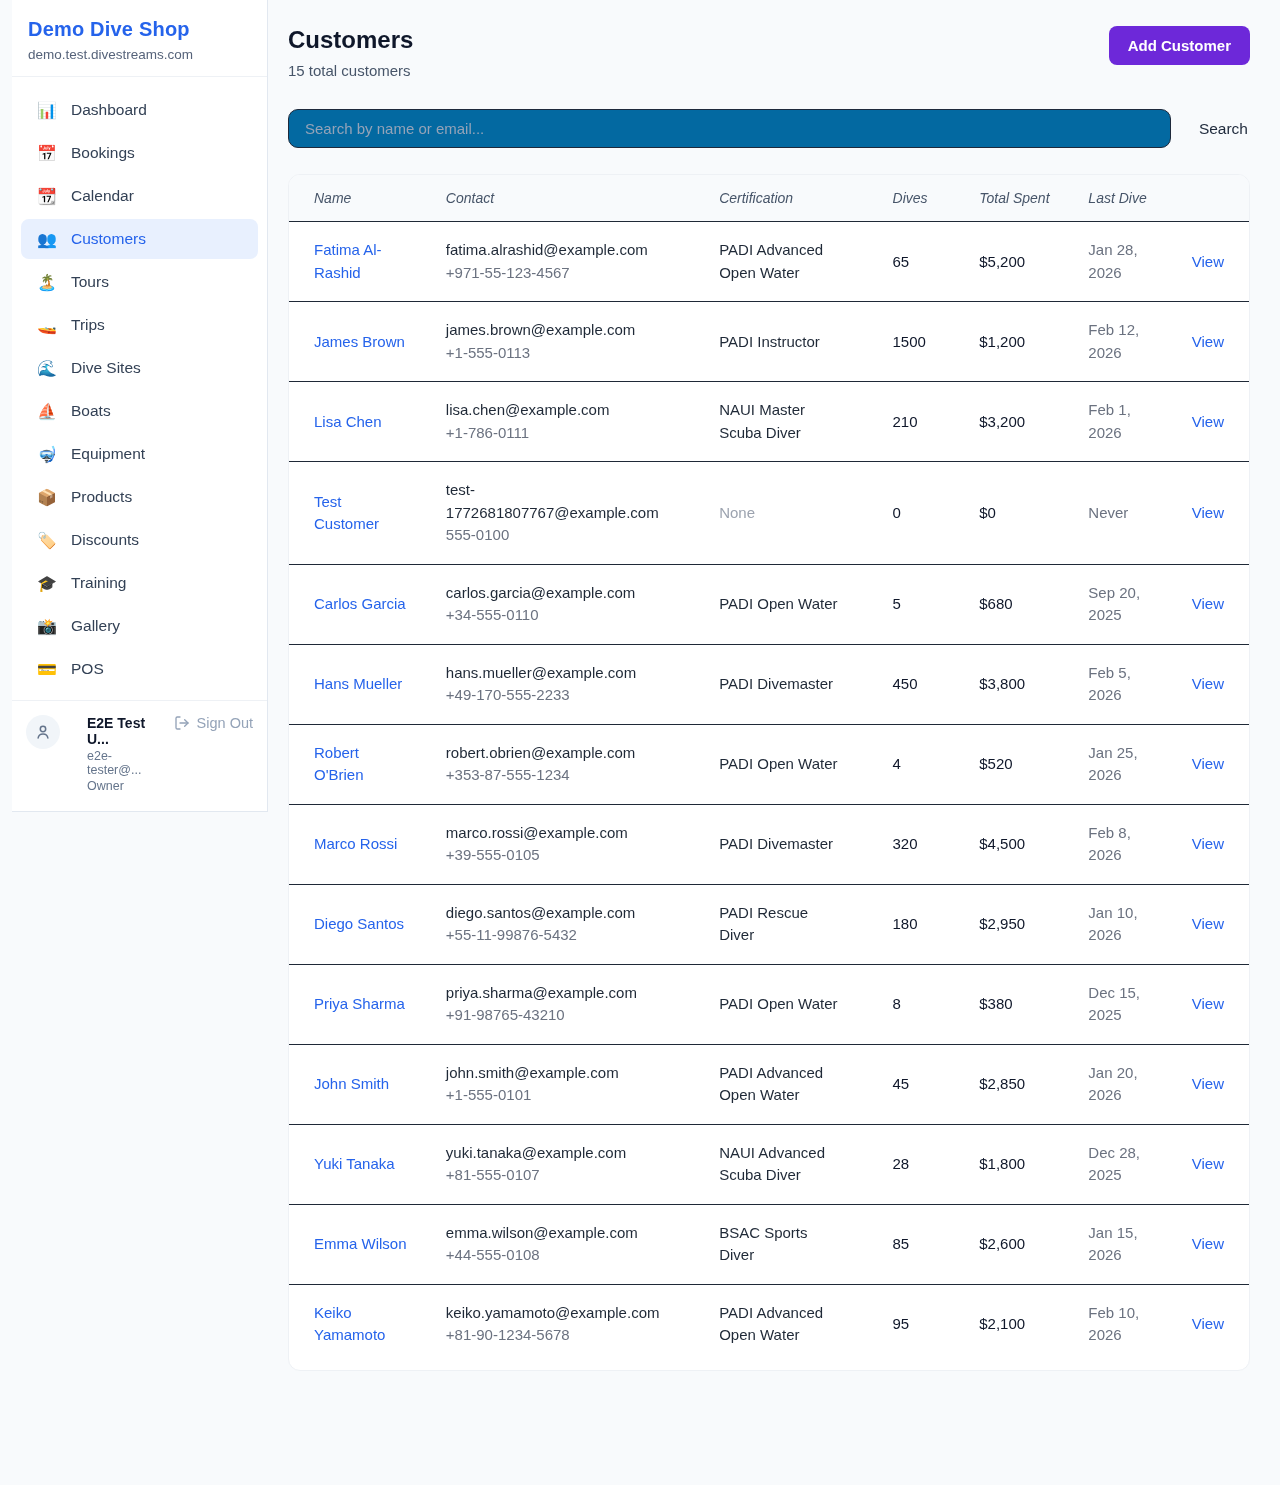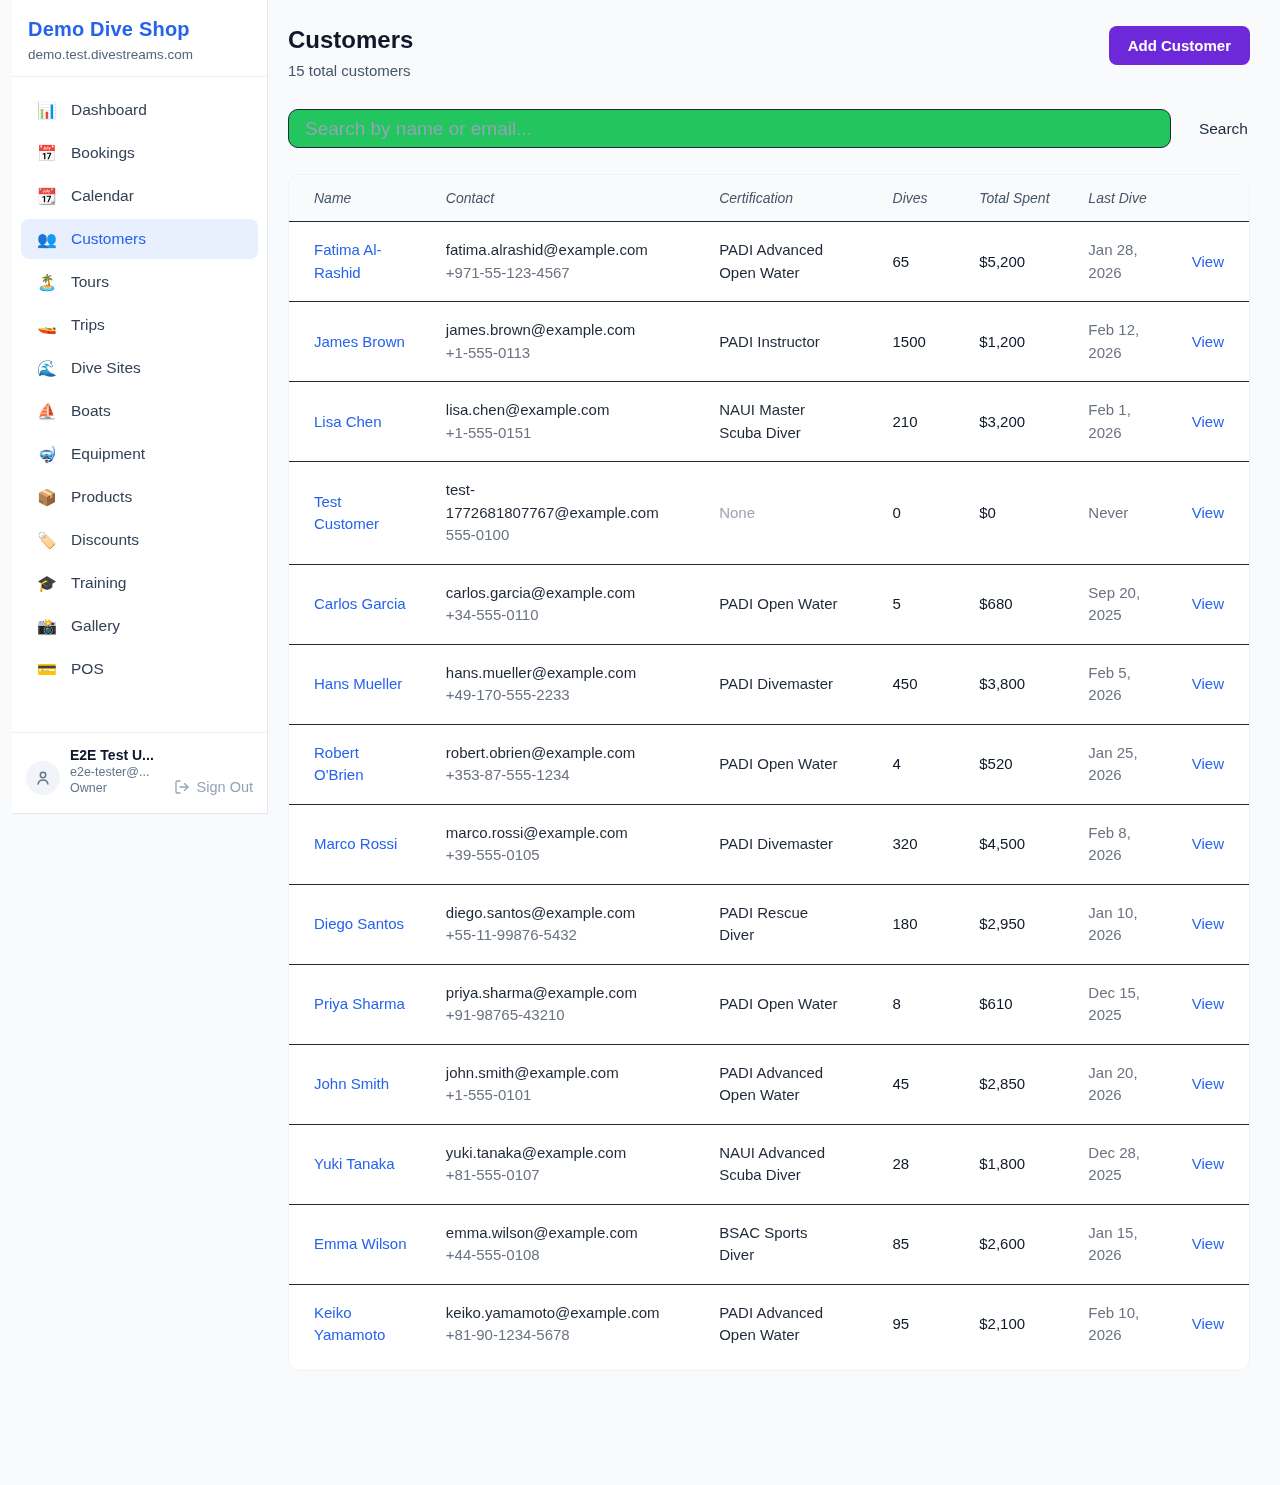--- a/index.html
+++ b/index.html
@@ -26,21 +26,21 @@
     display:flex; align-items:center; gap:13px;
     height:40px; margin:3px 9px; padding:0 15px;
     border-radius:8px; cursor:pointer;
     font-size:15.5px; color:#334155;
   }
   .nav-item .nav-icon { width:22px; font-size:16px; text-align:center; }
   .nav-item.active { background:#e8f0fe; color:#2563eb; }
   .sidebar-footer {
     border-top:1px solid #eef1f5;
     padding:14px 14px 18px 14px;
-    display:flex; align-items:flex-end; gap:10px;margin-top:32px;
+    display:flex; align-items:flex-start; gap:27px;
   }
   .avatar {
     width:34px; height:34px; border-radius:50%;
     background:#f1f5f9; flex:0 0 auto;
     display:flex; align-items:center; justify-content:center;
   }
   .user-info { flex:1 1 auto; min-width:0; }
   .user-name { font-size:14px; font-weight:bold; color:#0f172a; }
   .user-email, .user-role { font-size:12.5px; color:#64748b; margin-top:2px; }
   .signout-btn {
@@ -58,22 +58,22 @@
   .add-btn {
     background:#6d28d9; color:#ffffff; border:none; cursor:pointer;
     font-family:inherit; font-size:15px; font-weight:600;
     padding:11px 19px; border-radius:8px; margin-top:0;
   }
 
   .search-row { display:flex; align-items:center; gap:26px; margin-top:30px; }
   .search-input {
     flex:1 1 auto; height:39px;
     border:1.5px solid #1e293b; border-radius:10px;
-    padding:0 16px; font-size:19px; font-family:inherit; color:#0f172a;
-    background:#22c55e; outline:none;
+    padding:0 16px; font-size:15px; font-family:inherit; color:#0f172a;
+    background:#0369a1; outline:none;
   }
   .search-input::placeholder { color:#94a3b8; }
   .search-btn {
     background:none; border:none; cursor:pointer;
     font-family:inherit; font-size:15.5px; color:#1e293b; padding:4px 2px;
   }
 
   
   .table-card {
     margin-top:26px; background:#ffffff;
@@ -272,21 +272,21 @@
       <td><span class="dives">1500</span></td>
       <td><span class="spent">$1,200</span></td>
       <td><span class="last-dive">Feb 12, 2026</span></td>
       <td><a href="#" class="view-link">View</a></td>
     </tr>
 
     <tr>
       <td><a href="#" class="name-link">Lisa Chen</a></td>
       <td>
         <div class="email">lisa.chen@example.com</div>
-        <div class="phone">+1-555-0151</div>
+        <div class="phone">+1-786-0111</div>
       </td>
       <td><span class="cert">NAUI Master Scuba Diver</span></td>
       <td><span class="dives">210</span></td>
       <td><span class="spent">$3,200</span></td>
       <td><span class="last-dive">Feb 1, 2026</span></td>
       <td><a href="#" class="view-link">View</a></td>
     </tr>
 
     <tr>
       <td><a href="#" class="name-link">Test Customer</a></td>
@@ -368,21 +368,21 @@
     </tr>
 
     <tr>
       <td><a href="#" class="name-link">Priya Sharma</a></td>
       <td>
         <div class="email">priya.sharma@example.com</div>
         <div class="phone">+91-98765-43210</div>
       </td>
       <td><span class="cert">PADI Open Water</span></td>
       <td><span class="dives">8</span></td>
-      <td><span class="spent">$610</span></td>
+      <td><span class="spent">$380</span></td>
       <td><span class="last-dive">Dec 15, 2025</span></td>
       <td><a href="#" class="view-link">View</a></td>
     </tr>
 
     <tr>
       <td><a href="#" class="name-link">John Smith</a></td>
       <td>
         <div class="email">john.smith@example.com</div>
         <div class="phone">+1-555-0101</div>
       </td>

